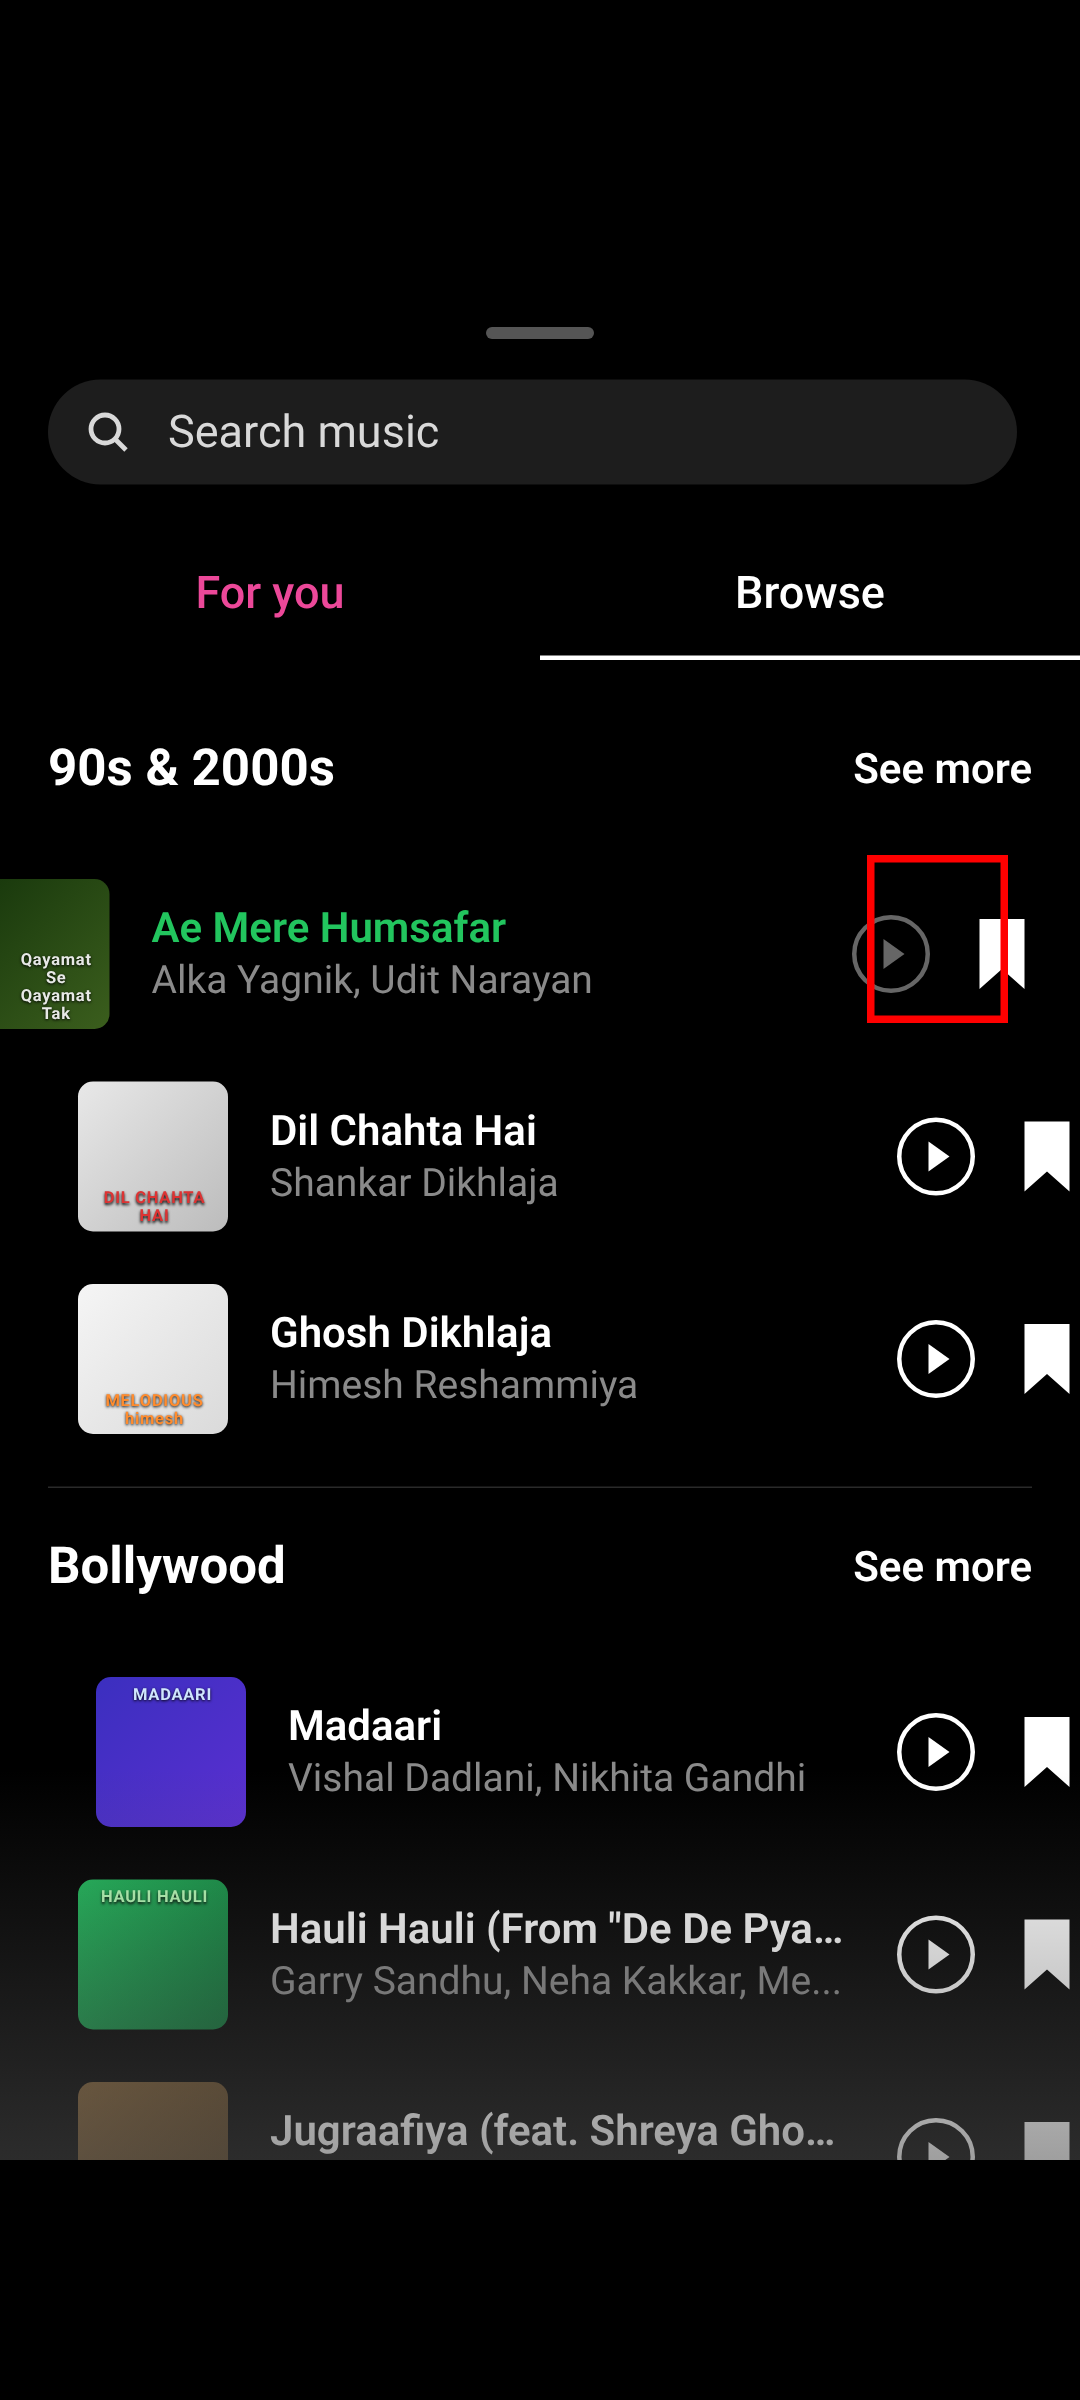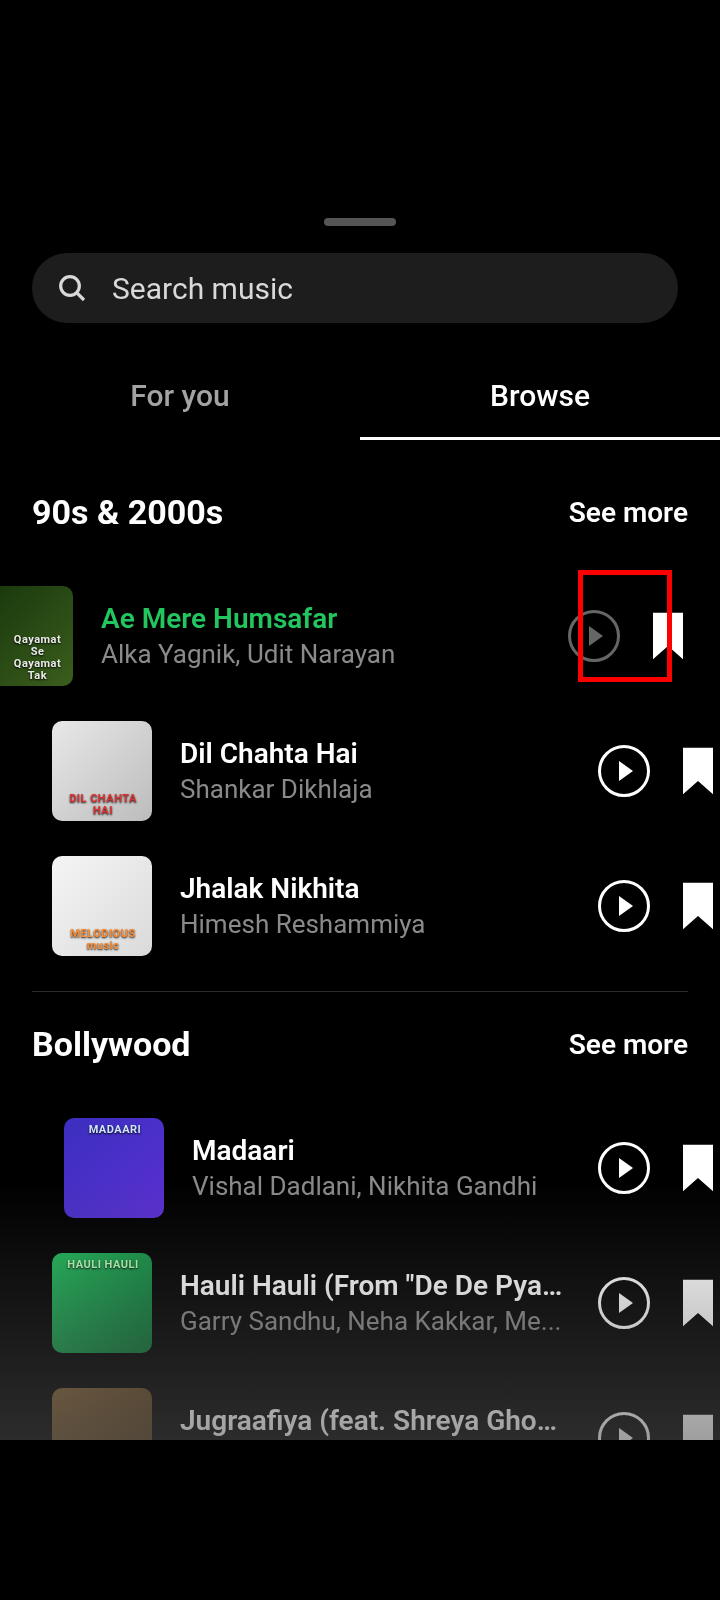--- a/index.html
+++ b/index.html
@@ -14,21 +14,21 @@
     background: #1d1d1d; border-radius: 35px; display: flex; align-items: center;
     padding: 0 24px; gap: 24px;
   }
   .search-bar svg { flex: 0 0 auto; }
   .search-bar .placeholder { color: #d9d9d9; font-size: 30px; font-weight: 400; }
 
   .tabs {
     position: absolute; top: 350px; left: 0; right: 0; height: 90px;
     display: flex; align-items: center;
   }
-  .tab { flex: 1; text-align: center; font-size: 30px; font-weight: 500; color: #a3a3a3; height: 100%; display: flex; align-items: center; justify-content: center; position: relative; }
+  .tab { flex: 1; text-align: center; font-size: 30px; font-weight: 500; color: #ec4899; height: 100%; display: flex; align-items: center; justify-content: center; position: relative; }
   .tab.active { color: #fff; }
   .tab.active::after { content: ""; position: absolute; left: 0; right: 0; bottom: 0; height: 3px; background: #fff; }
 
   .content { position: absolute; top: 460px; left: 0; right: 0; bottom: 0; overflow: hidden; }
 
   .section { padding: 32px 32px 0 32px; }
   .section-header { display: flex; justify-content: space-between; align-items: center; margin-bottom: 36px; }
   .section-title { font-size: 34px; font-weight: 700; color: #fff; }
   .see-more { font-size: 28px; font-weight: 600; color: #fff; }
 
@@ -149,24 +149,24 @@
             <div class="bookmark-btn clipped">
               <svg width="40" height="48" viewBox="0 0 24 28">
                   <path d="M3 0 H21 V28 L12 20 L3 28 Z" fill="#fff"></path>
                 </svg>
             </div>
           </div>
         </div>
 
         <div class="track" style="margin-left:20px;">
           <div class="art jhalak">
-              <span class="label orange">MELODIOUS music</span>
-            </div>
-          <div class="meta">
-            <div class="title">Jhalak Nikhita</div>
+              <span class="label orange">MELODIOUS himesh</span>
+            </div>
+          <div class="meta">
+            <div class="title">Ghosh Dikhlaja</div>
             <div class="artist">Himesh Reshammiya</div>
           </div>
           <div class="actions">
             <div class="play-btn">
                 <div class="tri"></div>
               </div>
             <div class="bookmark-btn clipped">
               <svg width="40" height="48" viewBox="0 0 24 28">
                   <path d="M3 0 H21 V28 L12 20 L3 28 Z" fill="#fff"></path>
                 </svg>

